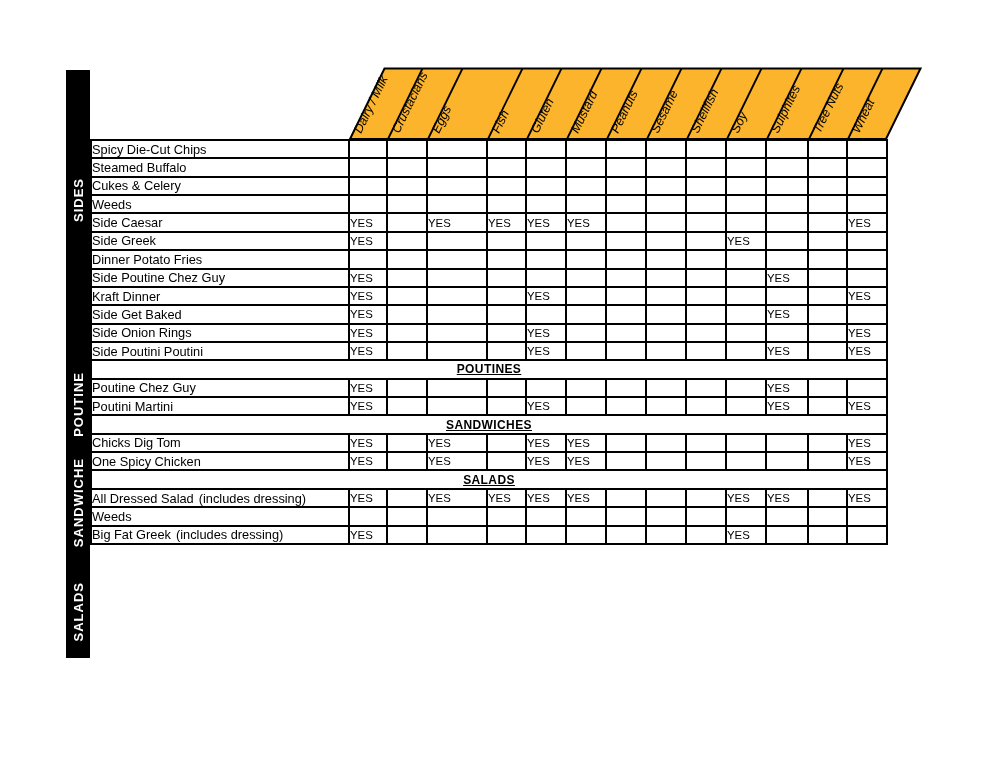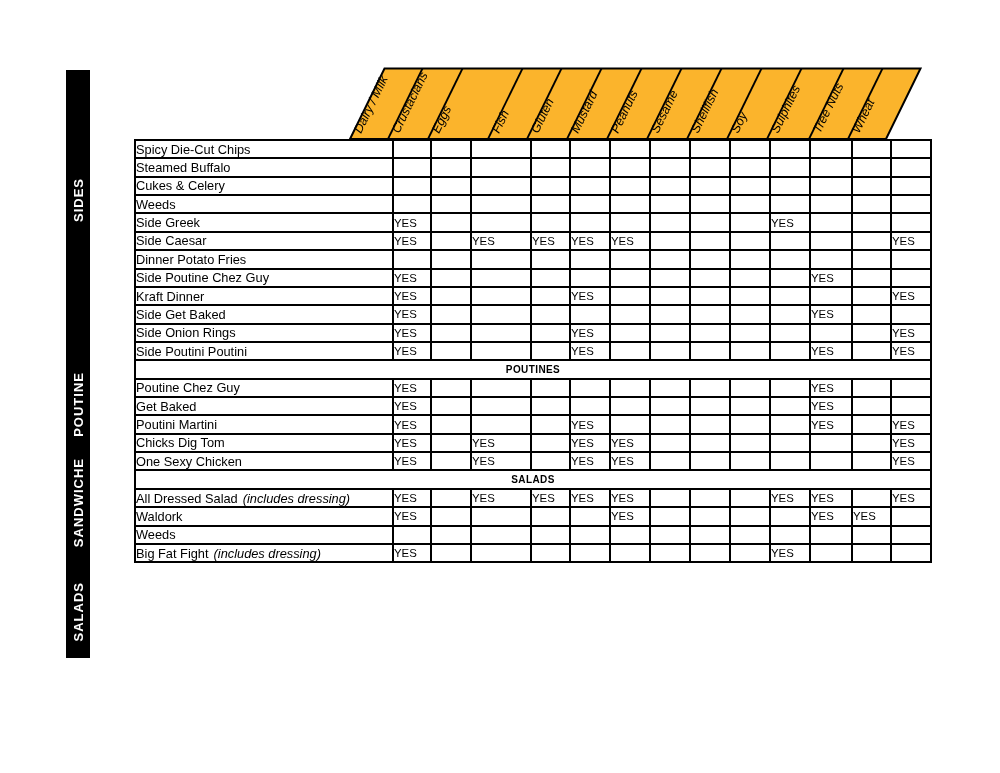--- a/index.html
+++ b/index.html
@@ -26,33 +26,33 @@
   
   svg.header { position:absolute; left:346px; top:66px; }
   svg.header text {
     font-family:"Liberation Sans", sans-serif;
     font-style:italic; font-size:12.5px; fill:#000;
   }
 
   
   table.allergen {
     position:absolute; left:90px; top:139px;
-    border-collapse:collapse; table-layout:fixed; width:796px;margin-left:44px;
+    border-collapse:collapse; table-layout:fixed; width:796px;
   }
   table.allergen tr { height:18.36px; }
   table.allergen td {
     border:2px solid #000; padding:0; vertical-align:middle; overflow:hidden;
     color:#000; background:#fff;
   }
   td.name-cell { font-size:12.8px; padding-left:4px; white-space:nowrap; }
-  td.name-cell .note { font-style:italic; margin-left:5px; }
+  td.name-cell .note { margin-left:5px; }
   td.yes-cell  { font-size:11.4px; padding-left:2px; white-space:nowrap; }
   td.bar-cell  {
     background:#000; color:#fff; text-align:center;
-    font-weight:bold; font-size:10px; letter-spacing:0.4px;
+    font-weight:bold; font-size:12px; letter-spacing:0.4px;text-decoration:underline;
   }
 </style>
 </head>
 <body>
 
 <div class="page">
 
   <div class="sidebar">
     <div class="side-label lbl-sides">
       <span>SIDES</span>
@@ -177,52 +177,52 @@
           <td class="yes-cell"></td>
           <td class="yes-cell"></td>
           <td class="yes-cell"></td>
           <td class="yes-cell"></td>
           <td class="yes-cell"></td>
           <td class="yes-cell"></td>
           <td class="yes-cell"></td>
           <td class="yes-cell"></td>
         </tr>
         <tr>
+          <td class="name-cell"><span>Side Caesar</span></td>
+          <td class="yes-cell">YES</td>
+          <td class="yes-cell"></td>
+          <td class="yes-cell">YES</td>
+          <td class="yes-cell">YES</td>
+          <td class="yes-cell">YES</td>
+          <td class="yes-cell">YES</td>
+          <td class="yes-cell"></td>
+          <td class="yes-cell"></td>
+          <td class="yes-cell"></td>
+          <td class="yes-cell"></td>
+          <td class="yes-cell"></td>
+          <td class="yes-cell"></td>
+          <td class="yes-cell">YES</td>
+        </tr>
+        <tr>
           <td class="name-cell"><span>Side Greek</span></td>
           <td class="yes-cell">YES</td>
           <td class="yes-cell"></td>
           <td class="yes-cell"></td>
           <td class="yes-cell"></td>
           <td class="yes-cell"></td>
           <td class="yes-cell"></td>
           <td class="yes-cell"></td>
           <td class="yes-cell"></td>
           <td class="yes-cell"></td>
           <td class="yes-cell">YES</td>
           <td class="yes-cell"></td>
           <td class="yes-cell"></td>
           <td class="yes-cell"></td>
         </tr>
         <tr>
-          <td class="name-cell"><span>Side Caesar</span></td>
-          <td class="yes-cell">YES</td>
-          <td class="yes-cell"></td>
-          <td class="yes-cell">YES</td>
-          <td class="yes-cell">YES</td>
-          <td class="yes-cell">YES</td>
-          <td class="yes-cell">YES</td>
-          <td class="yes-cell"></td>
-          <td class="yes-cell"></td>
-          <td class="yes-cell"></td>
-          <td class="yes-cell"></td>
-          <td class="yes-cell"></td>
-          <td class="yes-cell"></td>
-          <td class="yes-cell">YES</td>
-        </tr>
-        <tr>
           <td class="name-cell"><span>Dinner Potato Fries</span></td>
           <td class="yes-cell"></td>
           <td class="yes-cell"></td>
           <td class="yes-cell"></td>
           <td class="yes-cell"></td>
           <td class="yes-cell"></td>
           <td class="yes-cell"></td>
           <td class="yes-cell"></td>
           <td class="yes-cell"></td>
           <td class="yes-cell"></td>
@@ -324,69 +324,56 @@
           <td class="yes-cell"></td>
           <td class="yes-cell"></td>
           <td class="yes-cell"></td>
           <td class="yes-cell"></td>
           <td class="yes-cell"></td>
           <td class="yes-cell">YES</td>
           <td class="yes-cell"></td>
           <td class="yes-cell"></td>
         </tr>
         <tr>
-          <td class="name-cell"><span>Get Baked</span></td>
-          <td class="yes-cell">YES</td>
-          <td class="yes-cell"></td>
-          <td class="yes-cell"></td>
-          <td class="yes-cell"></td>
-          <td class="yes-cell"></td>
-          <td class="yes-cell"></td>
-          <td class="yes-cell"></td>
-          <td class="yes-cell"></td>
-          <td class="yes-cell"></td>
-          <td class="yes-cell"></td>
-          <td class="yes-cell">YES</td>
-          <td class="yes-cell"></td>
-          <td class="yes-cell"></td>
-        </tr>
-        <tr>
           <td class="name-cell"><span>Poutini Martini</span></td>
           <td class="yes-cell">YES</td>
           <td class="yes-cell"></td>
           <td class="yes-cell"></td>
           <td class="yes-cell"></td>
           <td class="yes-cell">YES</td>
           <td class="yes-cell"></td>
           <td class="yes-cell"></td>
           <td class="yes-cell"></td>
           <td class="yes-cell"></td>
           <td class="yes-cell"></td>
           <td class="yes-cell">YES</td>
           <td class="yes-cell"></td>
           <td class="yes-cell">YES</td>
         </tr>
         <tr>
+          <td colspan="14" class="bar-cell">SANDWICHES</td>
+        </tr>
+        <tr>
           <td class="name-cell"><span>Chicks Dig Tom</span></td>
           <td class="yes-cell">YES</td>
           <td class="yes-cell"></td>
           <td class="yes-cell">YES</td>
           <td class="yes-cell"></td>
           <td class="yes-cell">YES</td>
           <td class="yes-cell">YES</td>
           <td class="yes-cell"></td>
           <td class="yes-cell"></td>
           <td class="yes-cell"></td>
           <td class="yes-cell"></td>
           <td class="yes-cell"></td>
           <td class="yes-cell"></td>
           <td class="yes-cell">YES</td>
         </tr>
         <tr>
-          <td class="name-cell"><span>One Sexy Chicken</span></td>
+          <td class="name-cell"><span>One Spicy Chicken</span></td>
           <td class="yes-cell">YES</td>
           <td class="yes-cell"></td>
           <td class="yes-cell">YES</td>
           <td class="yes-cell"></td>
           <td class="yes-cell">YES</td>
           <td class="yes-cell">YES</td>
           <td class="yes-cell"></td>
           <td class="yes-cell"></td>
           <td class="yes-cell"></td>
           <td class="yes-cell"></td>
@@ -407,53 +394,37 @@
           <td class="yes-cell">YES</td>
           <td class="yes-cell"></td>
           <td class="yes-cell"></td>
           <td class="yes-cell"></td>
           <td class="yes-cell">YES</td>
           <td class="yes-cell">YES</td>
           <td class="yes-cell"></td>
           <td class="yes-cell">YES</td>
         </tr>
         <tr>
-          <td class="name-cell"><span>Waldork</span></td>
-          <td class="yes-cell">YES</td>
-          <td class="yes-cell"></td>
-          <td class="yes-cell"></td>
-          <td class="yes-cell"></td>
-          <td class="yes-cell"></td>
-          <td class="yes-cell">YES</td>
-          <td class="yes-cell"></td>
-          <td class="yes-cell"></td>
-          <td class="yes-cell"></td>
-          <td class="yes-cell"></td>
-          <td class="yes-cell">YES</td>
-          <td class="yes-cell">YES</td>
-          <td class="yes-cell"></td>
-        </tr>
-        <tr>
           <td class="name-cell"><span>Weeds</span></td>
           <td class="yes-cell"></td>
           <td class="yes-cell"></td>
           <td class="yes-cell"></td>
           <td class="yes-cell"></td>
           <td class="yes-cell"></td>
           <td class="yes-cell"></td>
           <td class="yes-cell"></td>
           <td class="yes-cell"></td>
           <td class="yes-cell"></td>
           <td class="yes-cell"></td>
           <td class="yes-cell"></td>
           <td class="yes-cell"></td>
           <td class="yes-cell"></td>
         </tr>
         <tr>
-          <td class="name-cell"><span>Big Fat Fight</span><span class="note">(includes dressing)</span></td>
+          <td class="name-cell"><span>Big Fat Greek</span><span class="note">(includes dressing)</span></td>
           <td class="yes-cell">YES</td>
           <td class="yes-cell"></td>
           <td class="yes-cell"></td>
           <td class="yes-cell"></td>
           <td class="yes-cell"></td>
           <td class="yes-cell"></td>
           <td class="yes-cell"></td>
           <td class="yes-cell"></td>
           <td class="yes-cell"></td>
           <td class="yes-cell">YES</td>

